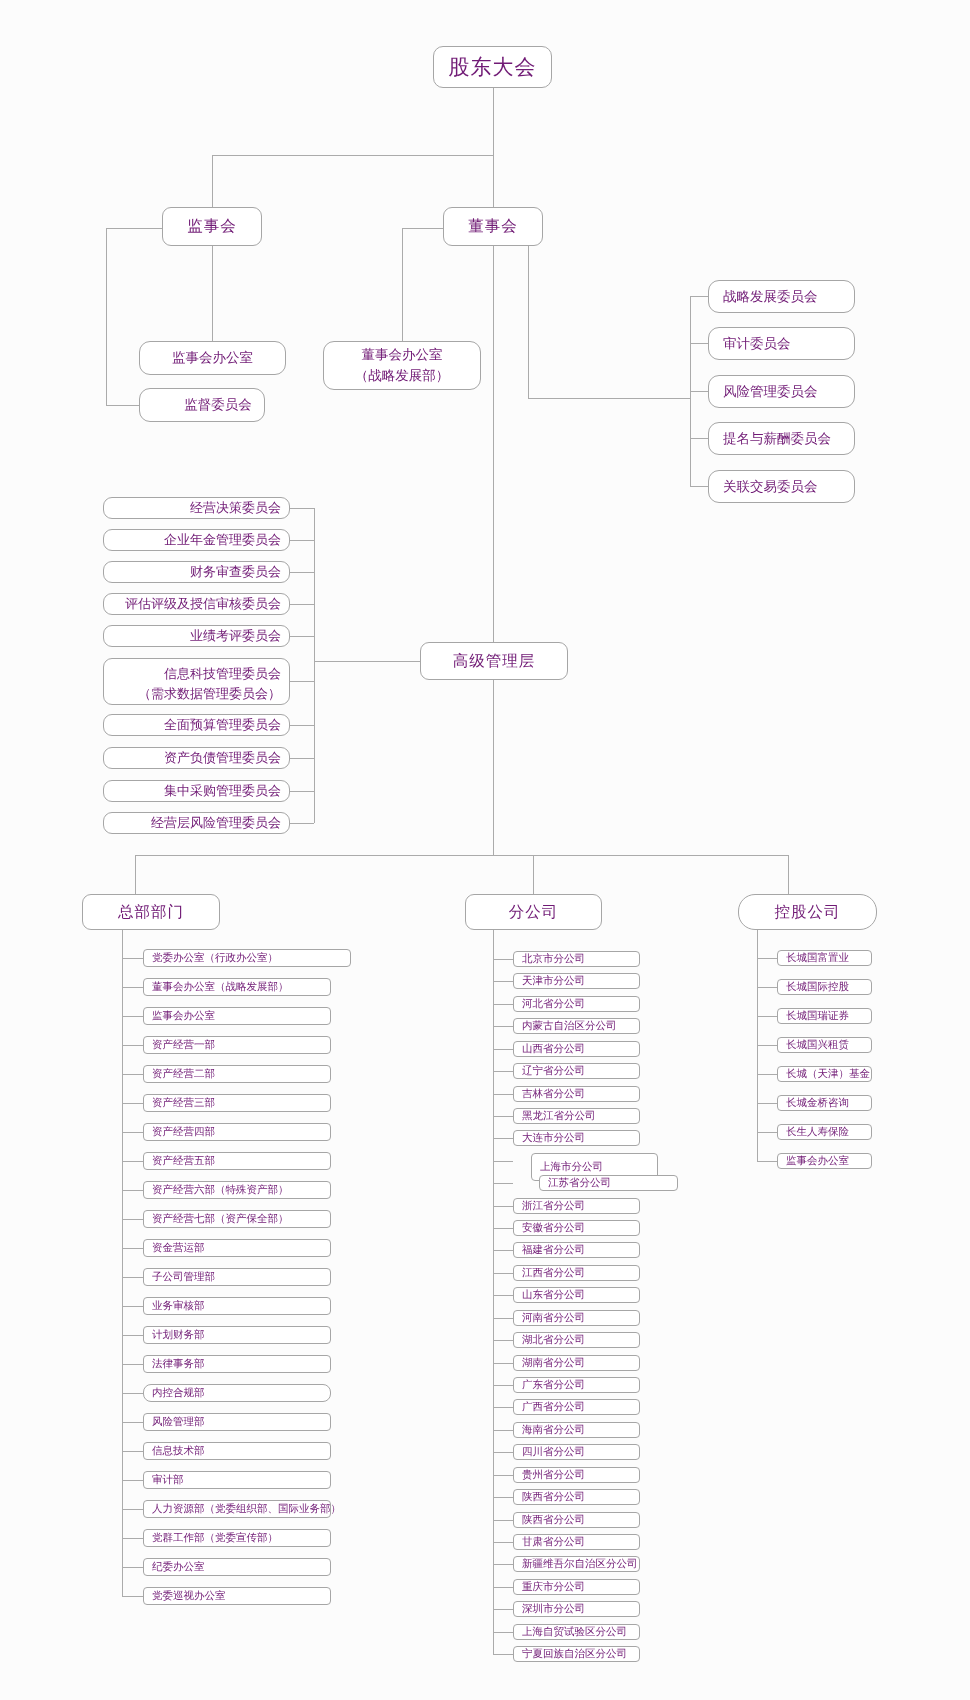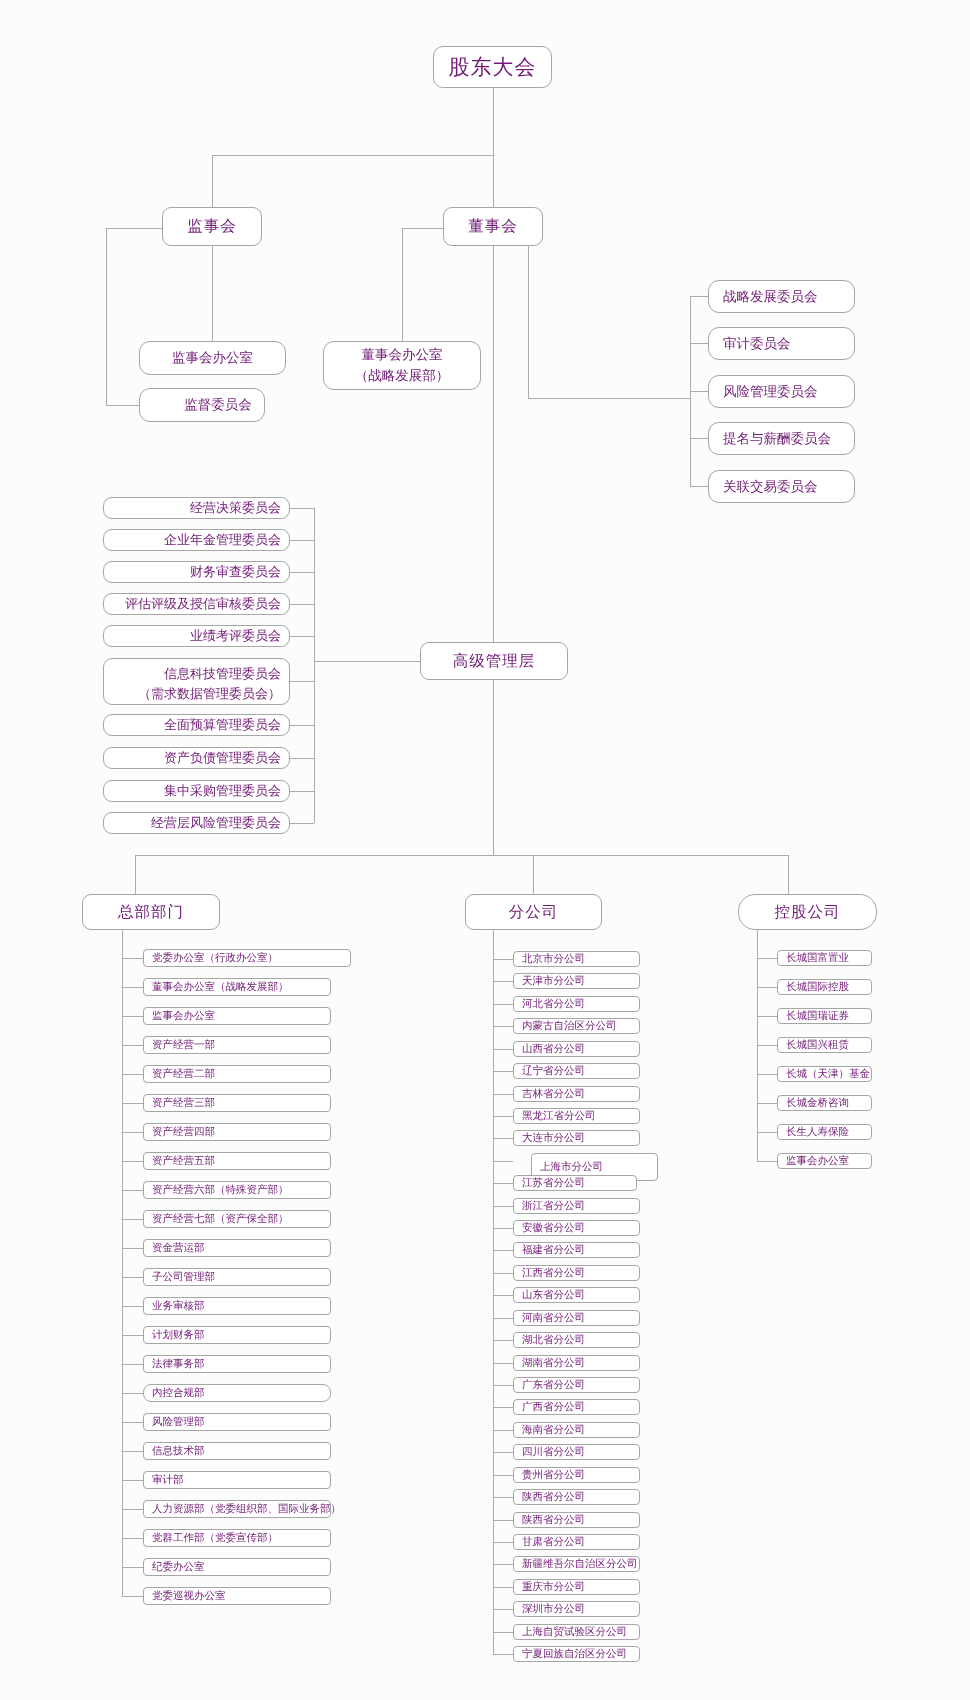--- a/index.html
+++ b/index.html
@@ -166,21 +166,21 @@
     <div class="box item" style="left: 513px; top: 1063px; width: 127px; height: 16px;">辽宁省分公司</div>
     <div class="hl" style="top: 1071px; left: 493px; width: 20px;"></div>
     <div class="box item" style="left: 513px; top: 1086px; width: 127px; height: 16px;">吉林省分公司</div>
     <div class="hl" style="top: 1094px; left: 493px; width: 20px;"></div>
     <div class="box item" style="left: 513px; top: 1108px; width: 127px; height: 16px;">黑龙江省分公司</div>
     <div class="hl" style="top: 1116px; left: 493px; width: 20px;"></div>
     <div class="box item" style="left: 513px; top: 1130px; width: 127px; height: 16px;">大连市分公司</div>
     <div class="hl" style="top: 1138px; left: 493px; width: 20px;"></div>
     <div class="box item" style="left: 531px; top: 1153px; width: 127px; height: 28px; text-align: center;">上海市分公司</div>
     <div class="hl" style="top: 1161px; left: 493px; width: 20px;"></div>
-    <div class="box item" style="left: 513px; top: 1175px; width: 124px; height: 16px;">江苏省分公司</div>
+    <div class="box item" style="left: 539px; top: 1175px; width: 139px; height: 16px;">江苏省分公司</div>
     <div class="hl" style="top: 1183px; left: 493px; width: 20px;"></div>
     <div class="box item" style="left: 513px; top: 1198px; width: 127px; height: 16px;">浙江省分公司</div>
     <div class="hl" style="top: 1206px; left: 493px; width: 20px;"></div>
     <div class="box item" style="left: 513px; top: 1220px; width: 127px; height: 16px;">安徽省分公司</div>
     <div class="hl" style="top: 1228px; left: 493px; width: 20px;"></div>
     <div class="box item" style="left: 513px; top: 1242px; width: 127px; height: 16px;">福建省分公司</div>
     <div class="hl" style="top: 1250px; left: 493px; width: 20px;"></div>
     <div class="box item" style="left: 513px; top: 1265px; width: 127px; height: 16px;">江西省分公司</div>
     <div class="hl" style="top: 1273px; left: 493px; width: 20px;"></div>
     <div class="box item" style="left: 513px; top: 1287px; width: 127px; height: 16px;">山东省分公司</div>

